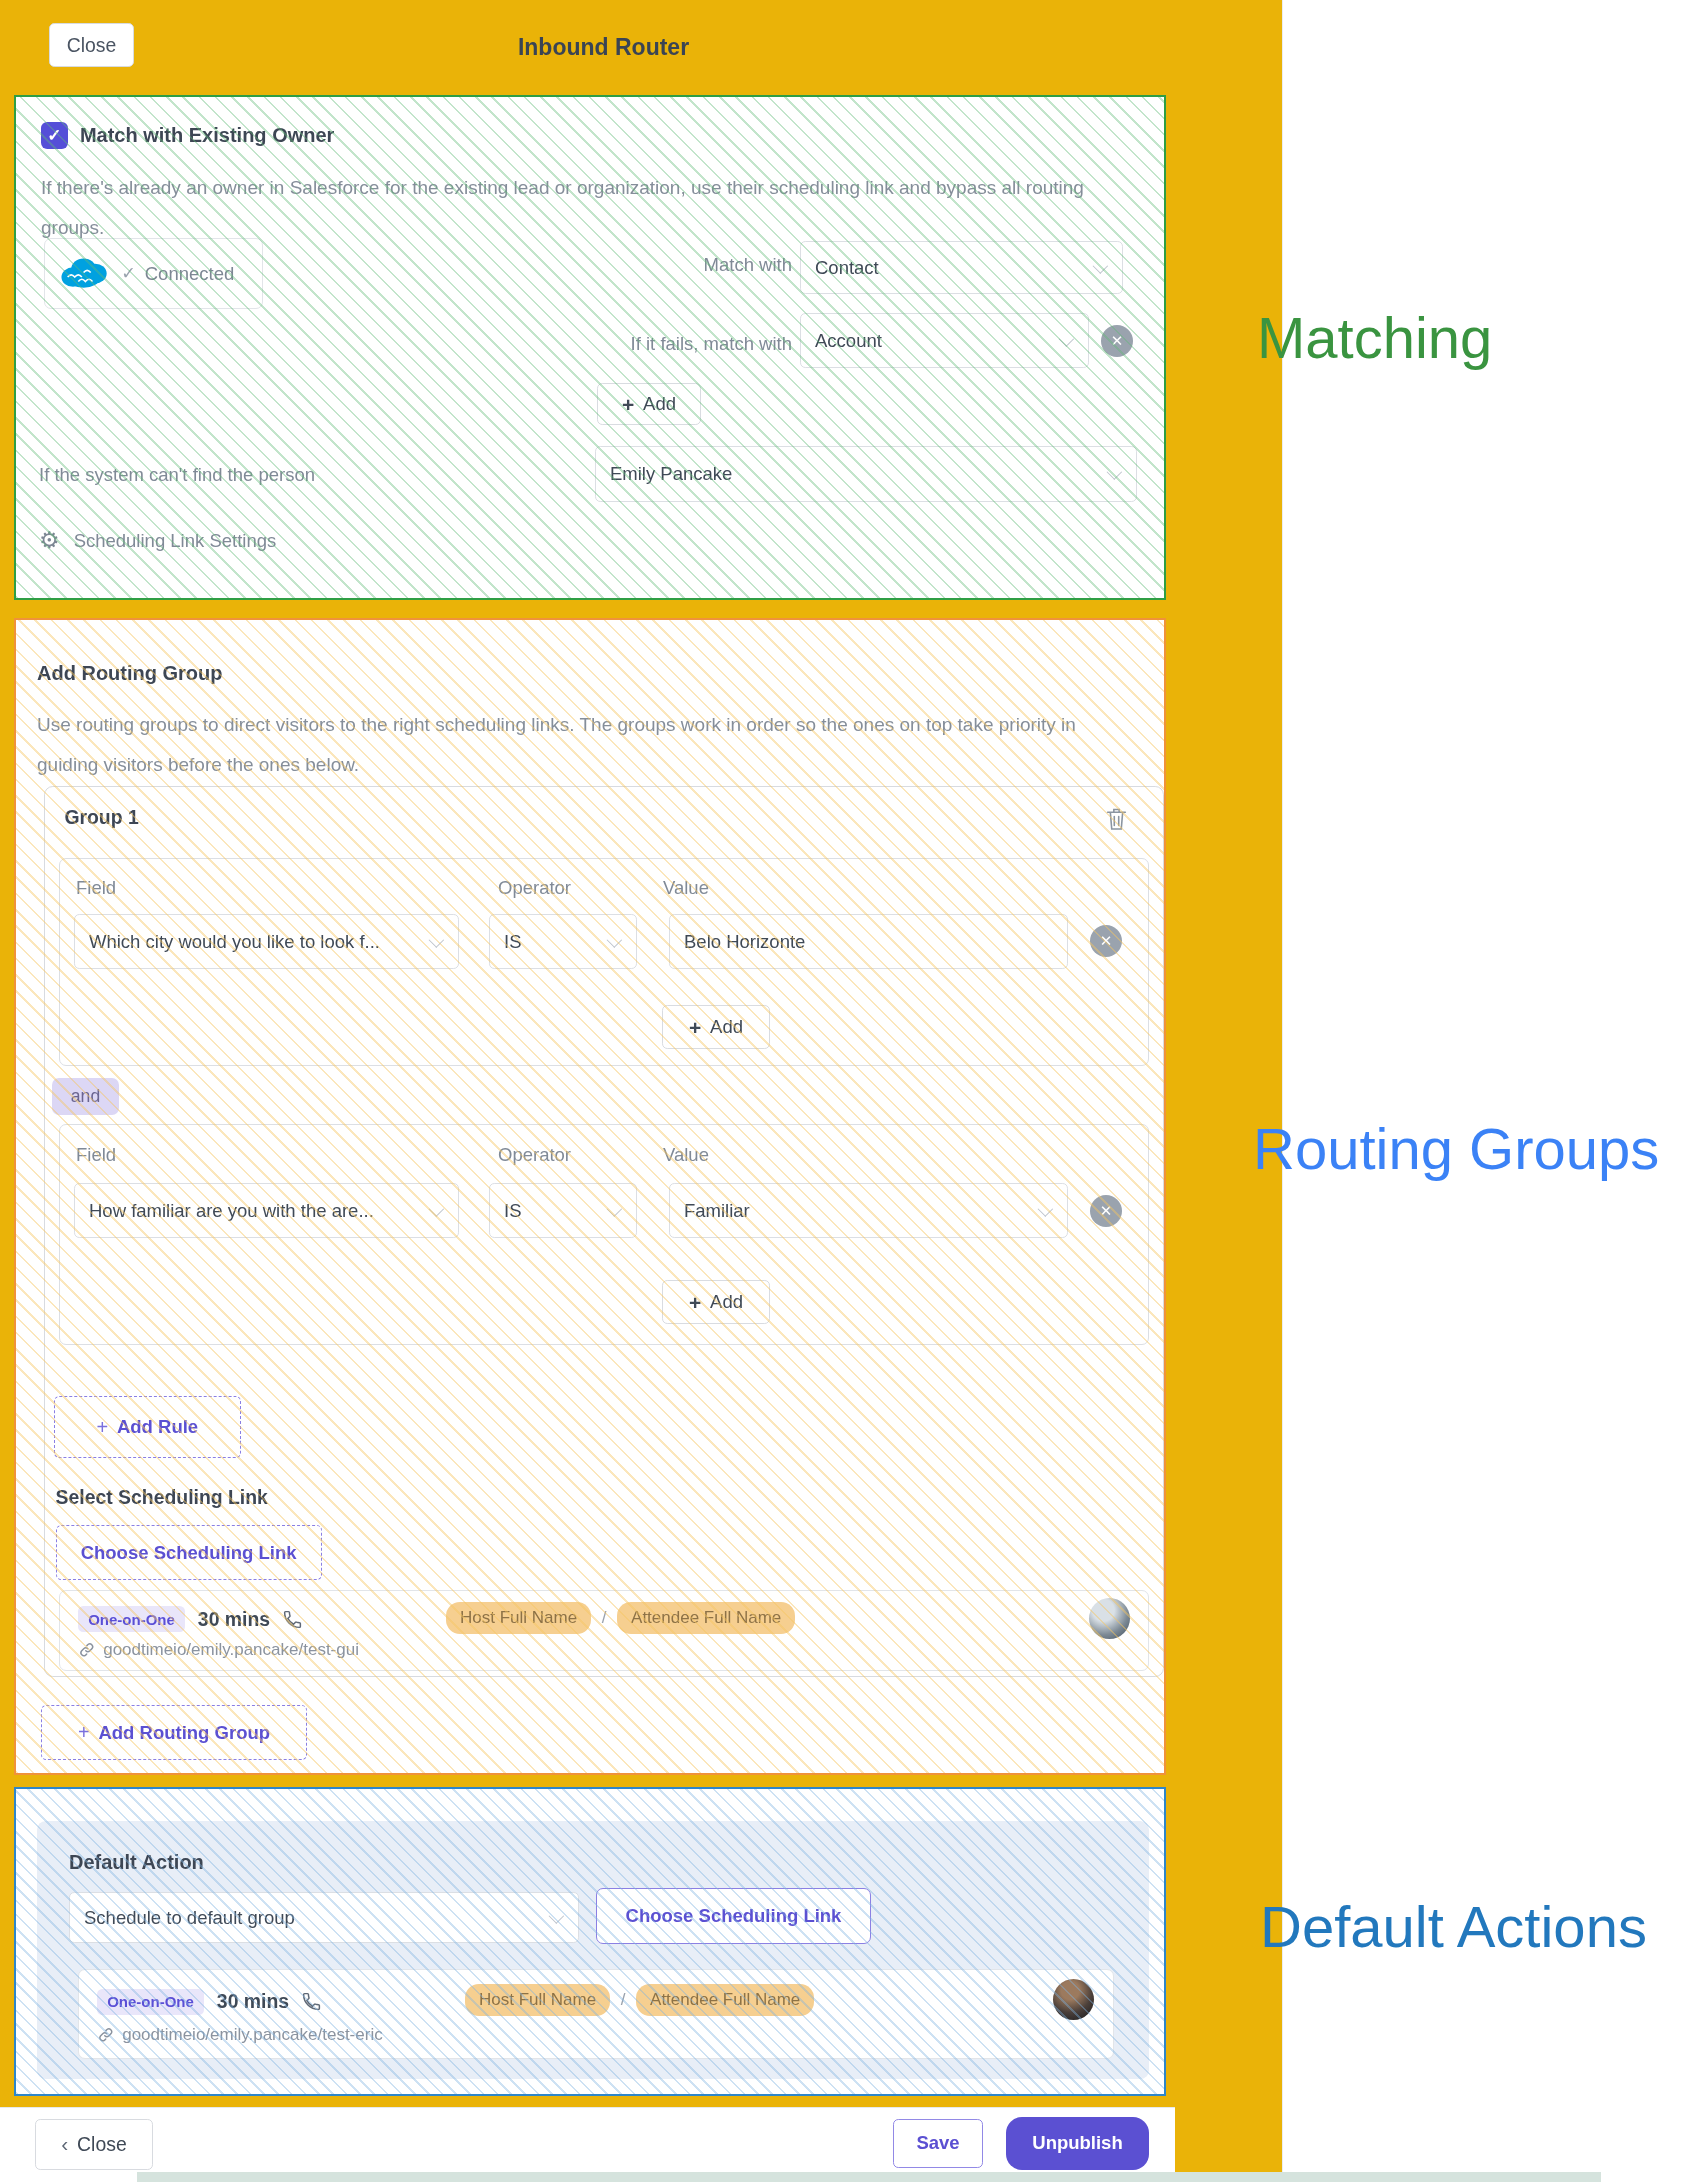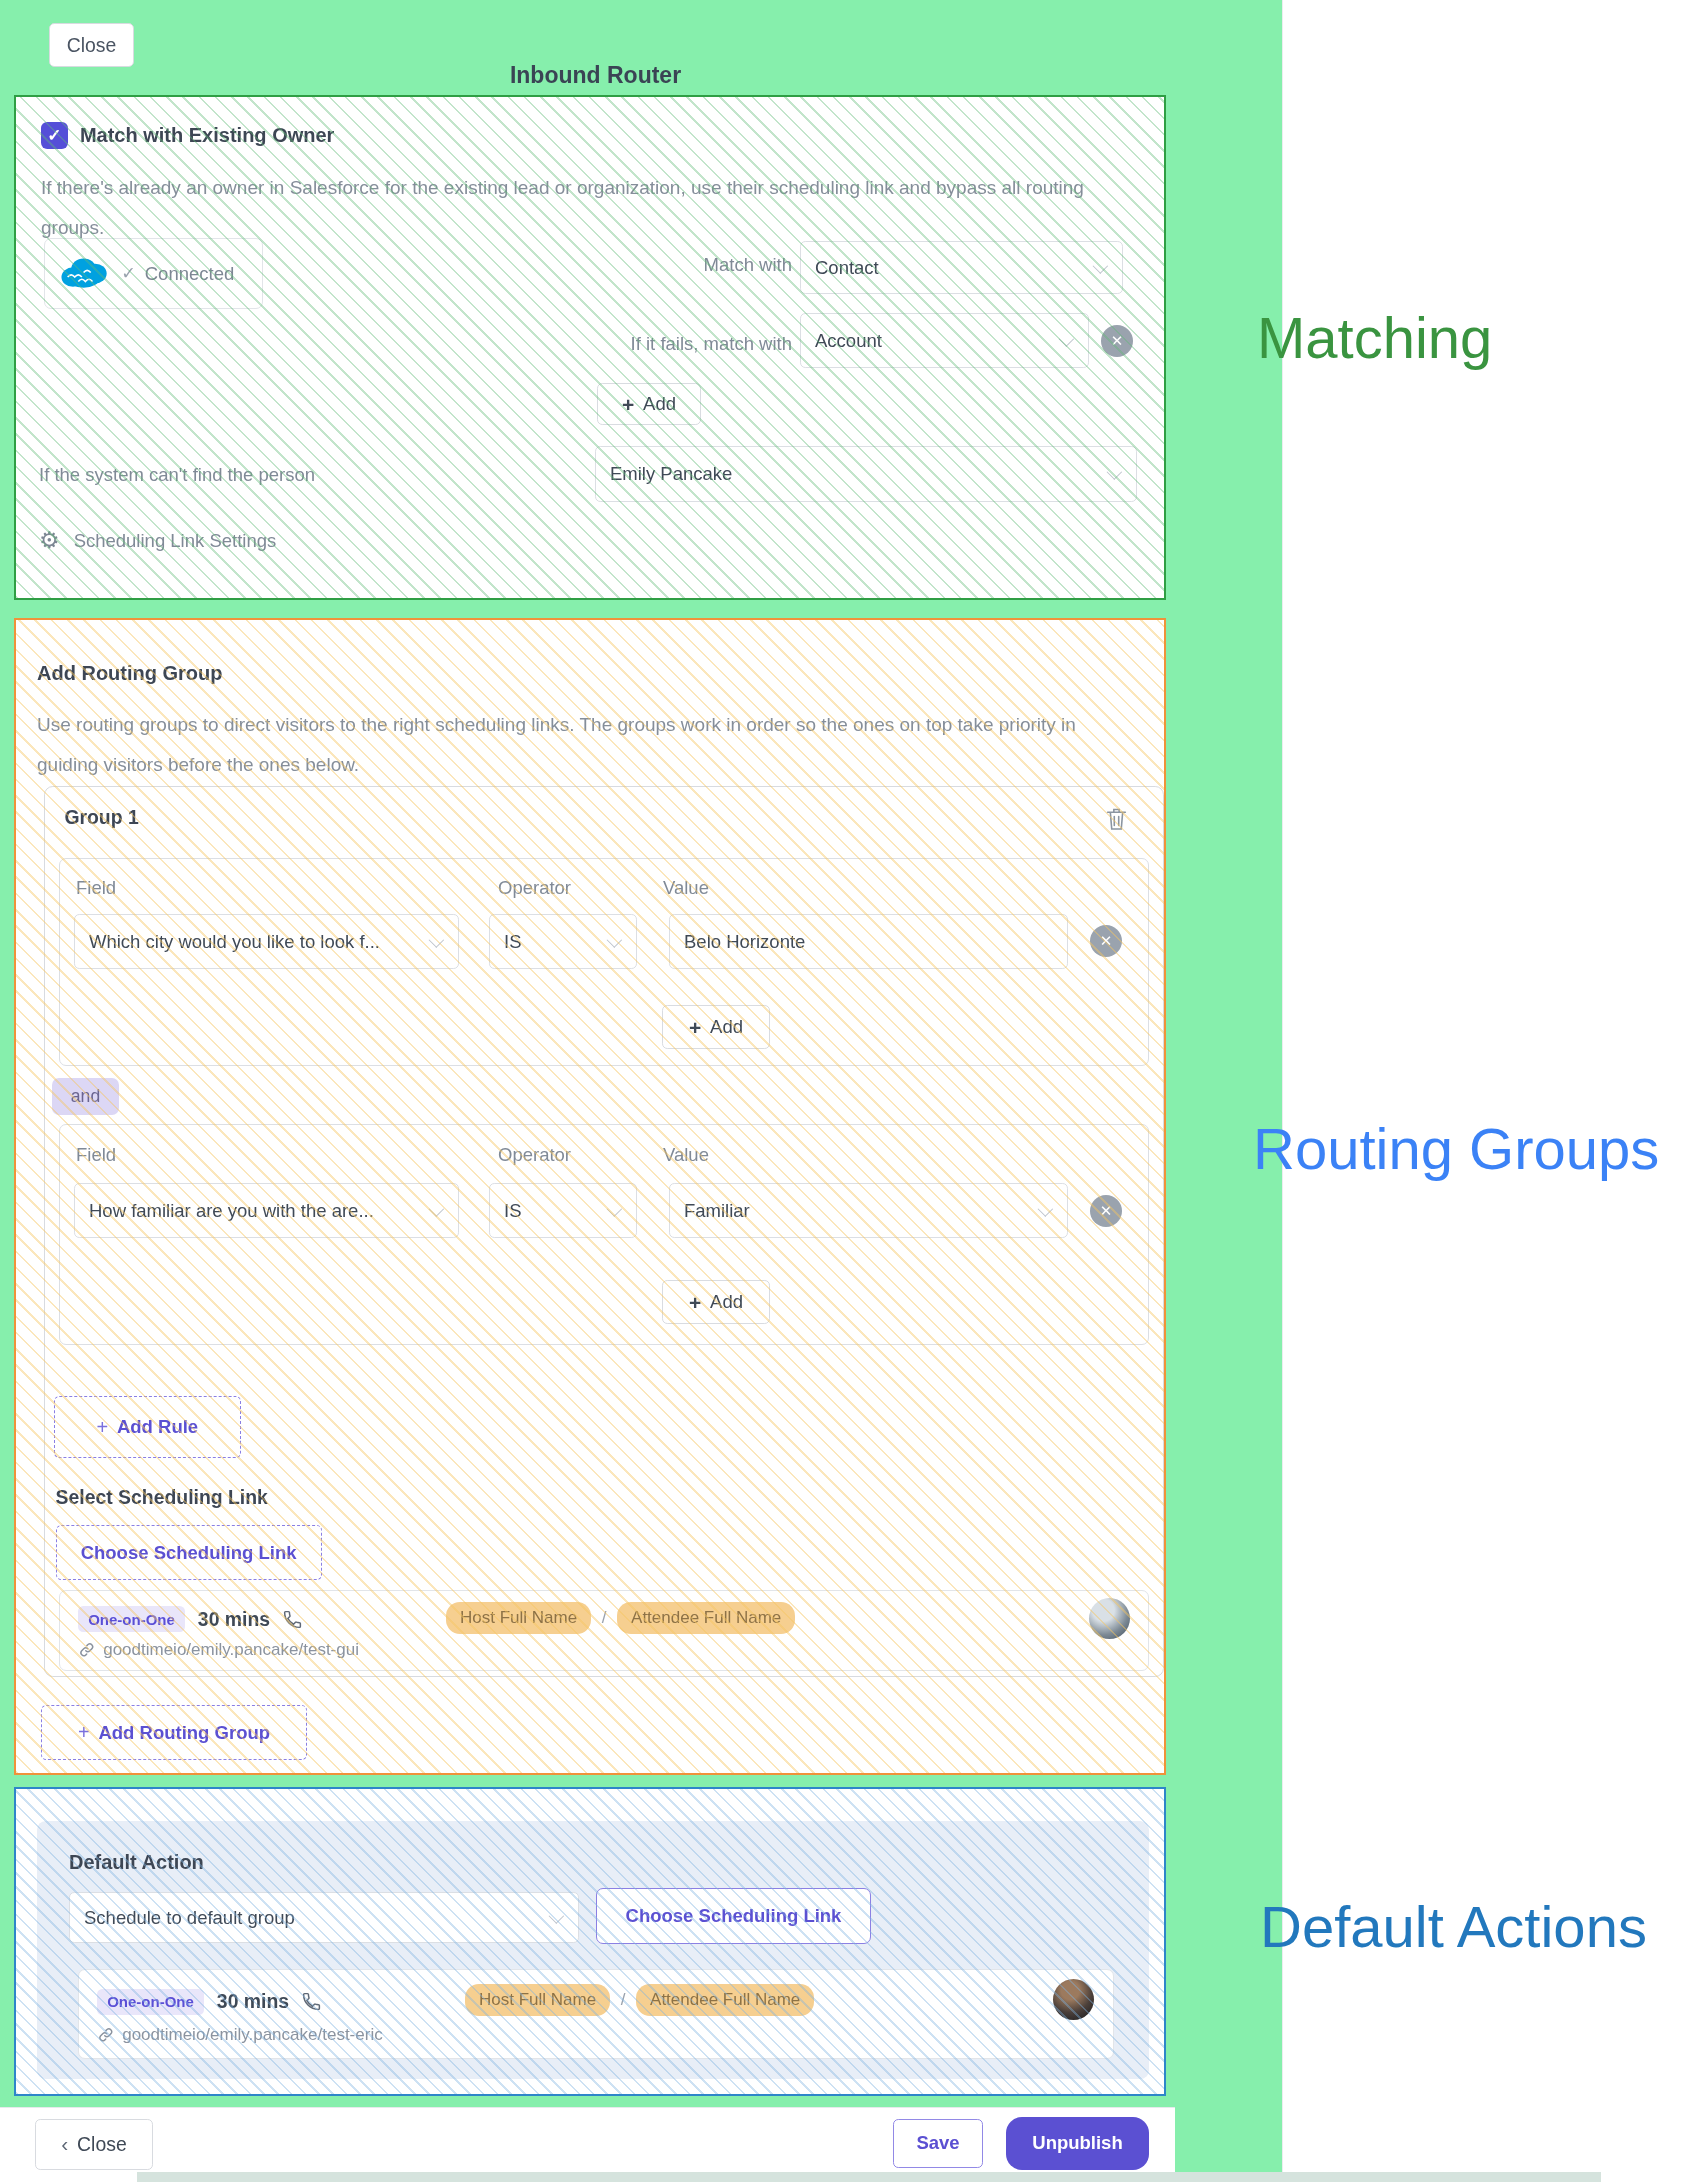--- a/index.html
+++ b/index.html
@@ -1,24 +1,24 @@
 <!DOCTYPE html>
 <html style="font-size:14px"><head>
 <meta charset="utf-8">
 <style>
   html,body{margin:0;padding:0;}
   body{
     width:1701px;height:2183px;position:relative;background:#ffffff;
     font-family:"Liberation Sans",sans-serif;color:#3e4857;overflow:hidden;
   }
-  .app-panel{position:absolute;left:0;top:0;width:1283px;height:2183px;background:#86efac;border-right:0.9px solid #ebedef;box-sizing:border-box;}
+  .app-panel{position:absolute;left:0;top:0;width:1283px;height:2183px;background:#eab308;border-right:0.9px solid #ebedef;box-sizing:border-box;}
 
   
   .close-btn{position:absolute;left:49px;top:23px;width:85px;height:44px;background:#fff;border:0.9px solid #d8dbe0;border-radius:5.3px;font-size:19.4px;color:#4a5462;display:flex;align-items:center;justify-content:center;cursor:pointer;}
-  .page-title{position:absolute;left:8px;top:34px;width:1175px;text-align:center;font-size:23px;font-weight:700;color:#3a4454;margin-top:28px;}
+  .page-title{position:absolute;left:16px;top:34px;width:1175px;text-align:center;font-size:23px;font-weight:700;color:#3a4454;}
 
   
   .section{position:absolute;left:14px;width:1152px;border:2.6px solid;background:#fff;box-sizing:border-box;}
   .hatch{position:absolute;inset:0;pointer-events:none;z-index:40;}
   .sec-green{top:95px;height:505px;border-color:#2f9e44;}
   .sec-green .hatch{background:repeating-linear-gradient(45deg,rgba(96,186,118,.38) 0 1.8px,transparent 1.8px 11.5px);}
   .sec-orange{top:618px;height:1157px;border-color:#f0923a;}
   .sec-orange .hatch{background:repeating-linear-gradient(45deg,rgba(246,197,94,.42) 0 1.8px,transparent 1.8px 11.5px);}
   .sec-blue{top:1787px;height:309px;border-color:#2e86c9;}
   .sec-blue .hatch{background:repeating-linear-gradient(45deg,rgba(125,178,224,.38) 0 1.8px,transparent 1.8px 9.7px);}

